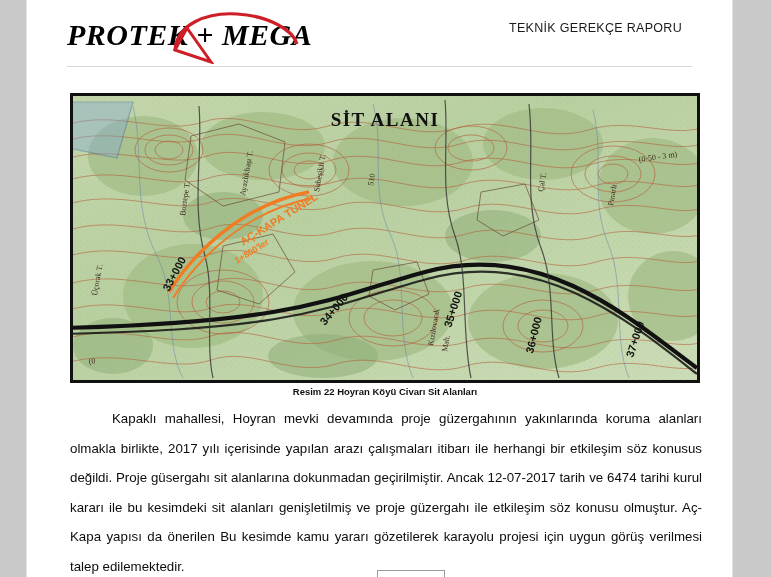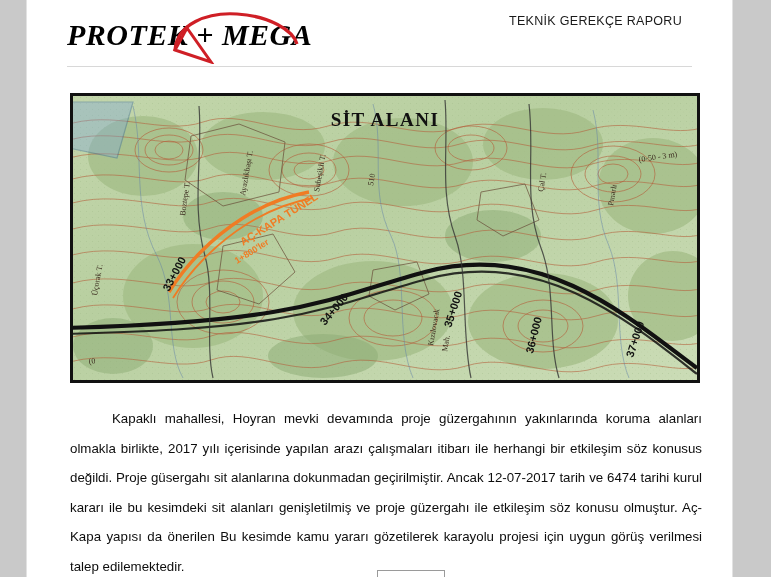--- a/index.html
+++ b/index.html
@@ -52,21 +52,21 @@
     position: absolute;
     left: 100px;
     top: 2px;
     width: 136px;
     height: 54px;
     pointer-events: none;
   }
   .doc-title {
     position: absolute;
     left: 482px;
-    top: 14px;
+    top: 21px;
     font-size: 12.5px;
     color: #1a1a1a;
     letter-spacing: 0.3px;
     white-space: nowrap;
   }
   .header-rule {
     position: absolute;
     left: 40px;
     right: 40px;
     top: 66px;
@@ -268,19 +268,20 @@
         <text x="540" y="110" transform="rotate(-80 540 110)">Pınarlı</text>
         <text x="566" y="66" transform="rotate(-8 566 66)">(0-50 - 3 m)</text>
         <text x="360" y="250" transform="rotate(-80 360 250)">Kızılovacık</text>
         <text x="374" y="256" transform="rotate(-80 374 256)">Mah.</text>
         <text x="24" y="200" transform="rotate(-80 24 200)">Üçorak T.</text>
         <text x="16" y="268" transform="rotate(-8 16 268)">(0</text>
       </g>
     </svg>
   </div>
 
+  <div class="figure-caption">Resim 22 Hoyran Köyü Civarı Sit Alanları</div>
 
   <div class="body-text">
     <p>Kapaklı mahallesi, Hoyran mevki devamında proje güzergahının yakınlarında koruma alanları olmakla birlikte, 2017 yılı içerisinde yapılan arazı çalışmaları itibarı ile herhangi bir etkileşim söz konusus değildi. Proje güsergahı sit alanlarına dokunmadan geçirilmiştir. Ancak 12-07-2017 tarih ve 6474 tarihi kurul kararı ile bu kesimdeki sit alanları genişletilmiş ve proje güzergahı ile etkileşim söz konusu olmuştur. Aç-Kapa yapısı da önerilen Bu kesimde kamu yararı gözetilerek karayolu projesi için uygun görüş verilmesi talep edilemektedir.</p>
   </div>
 
   <div class="bottom-stub"></div>
 </div>
 
 </body></html>

